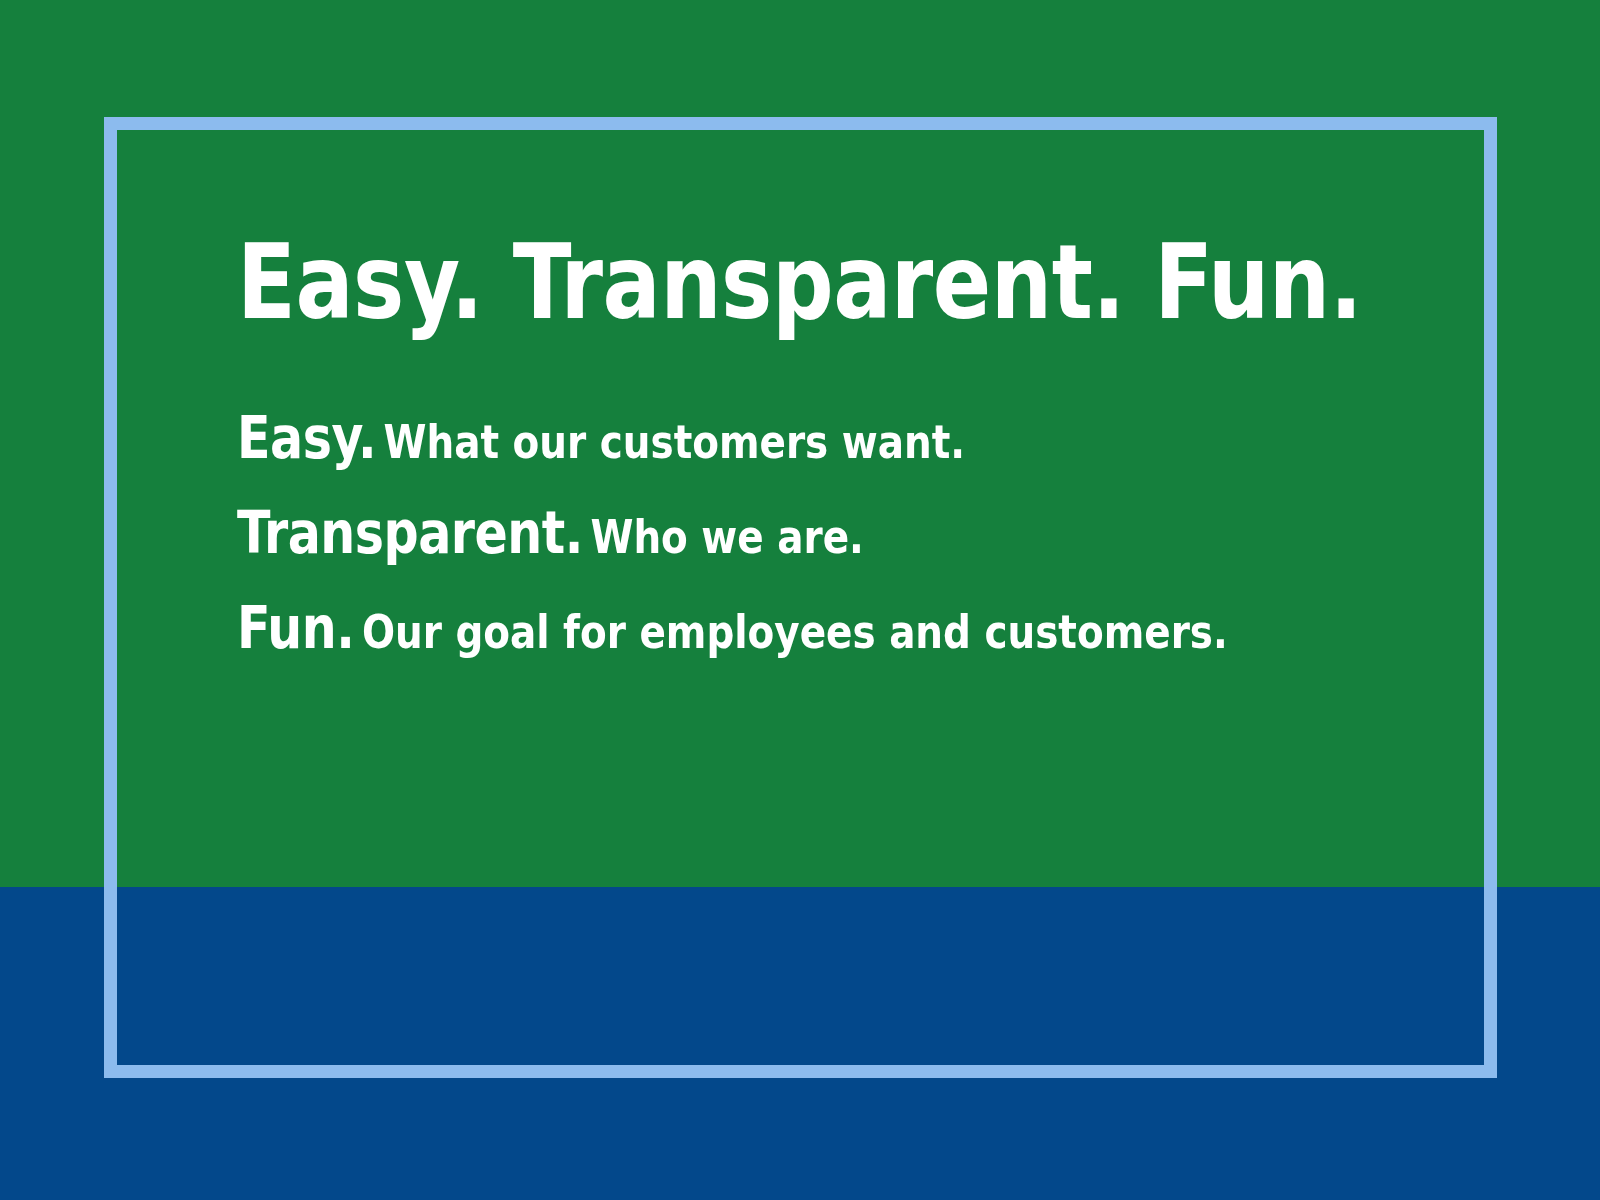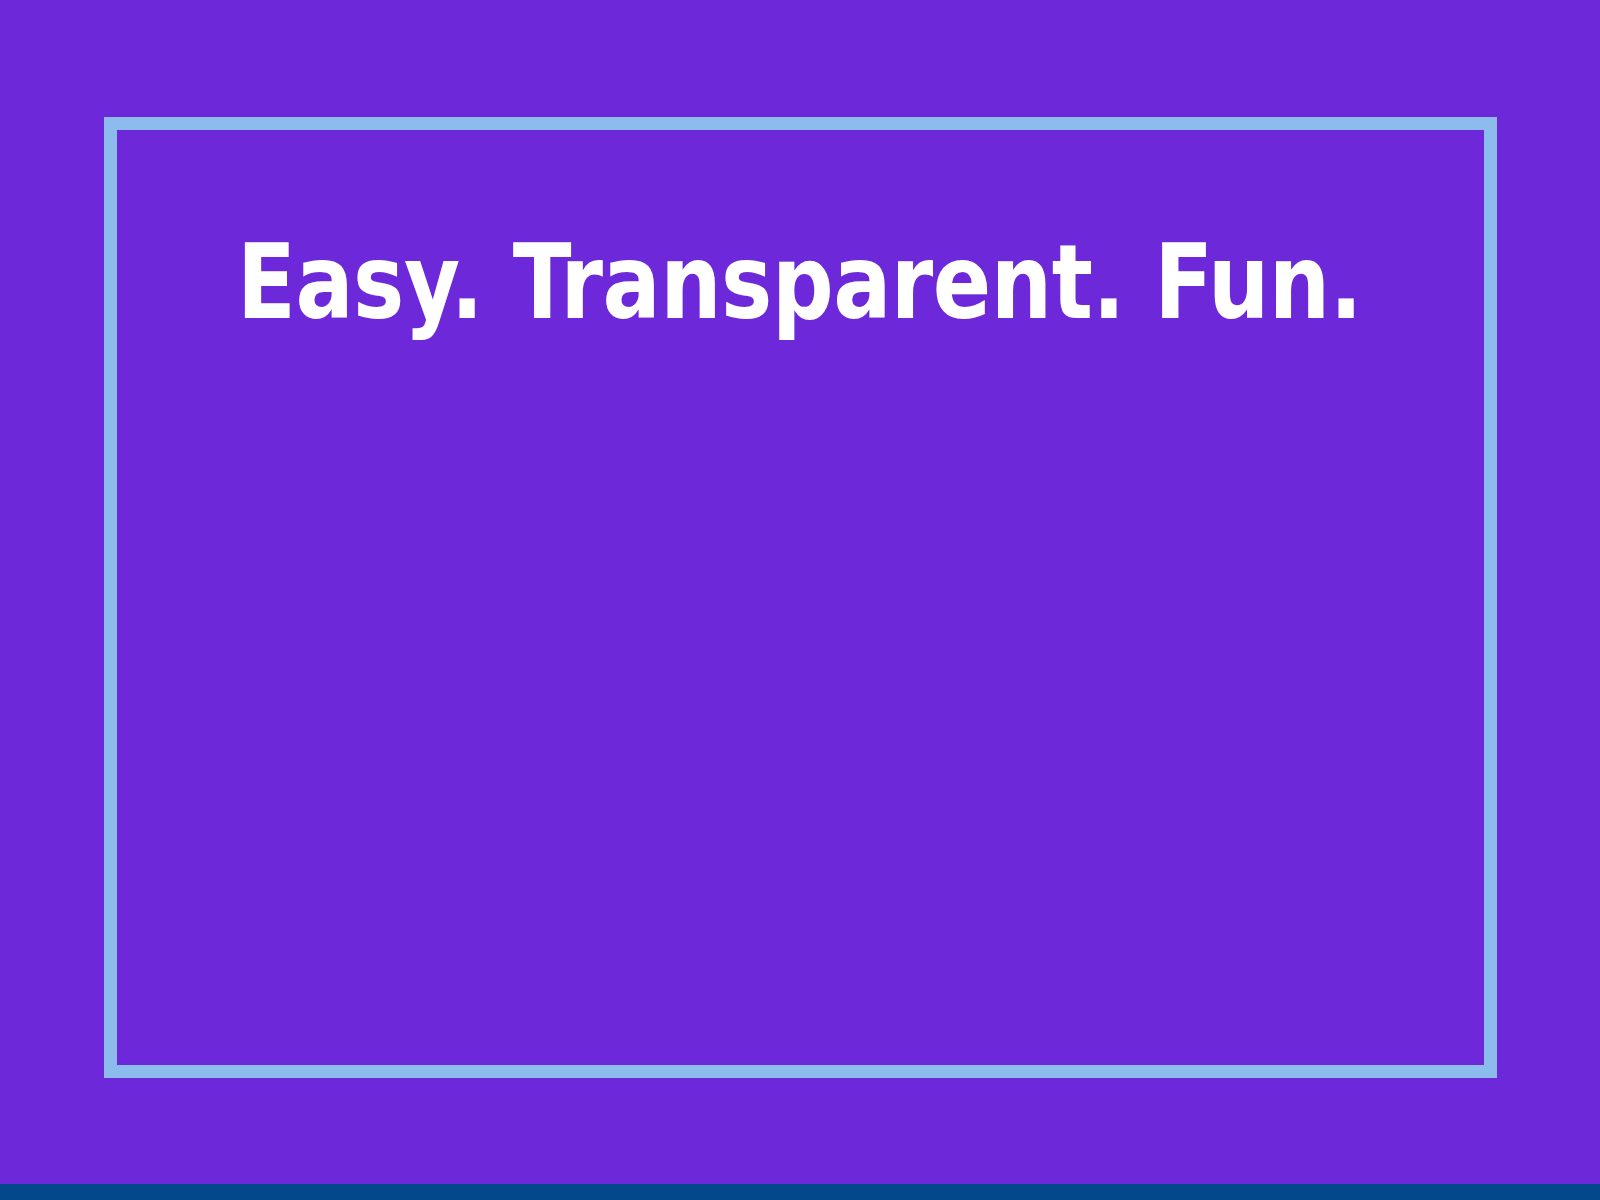--- a/index.html
+++ b/index.html
@@ -12,22 +12,22 @@
     width: 1600px;
     height: 1200px;
     overflow: hidden;
     background: #03488b;
     font-family: "DejaVu Sans Condensed", "Liberation Sans Narrow", "Liberation Sans", sans-serif;
   }
 
   #slide {
     position: relative;
     width: 1600px;
-    height: 1184px;
-    background: #6d28d9;
+    height: 887px;
+    background: #15803d;
   }
 
   
   #frame {
     position: absolute;
     left: 104px;
     top: 117px;
     width: 1393px;
     height: 961px;
     border: 13px solid #8cbbee;
@@ -100,15 +100,30 @@
 
 <div id="slide">
 
   <div id="frame"></div>
 
   <div id="content">
 
     <div class="headline">Easy. Transparent. Fun.</div>
 
 
+    <div class="definitions">
+
+      <div class="def-line">
+        <span class="def-term">Easy.</span><span class="def-desc">What our customers want.</span>
+      </div>
+
+      <div class="def-line">
+        <span class="def-term">Transparent.</span><span class="def-desc">Who we are.</span>
+      </div>
+
+      <div class="def-line">
+        <span class="def-term">Fun.</span><span class="def-desc">Our goal for employees and customers.</span>
+      </div>
+
+    </div>
 
   </div>
 </div>
 
 </body></html>

